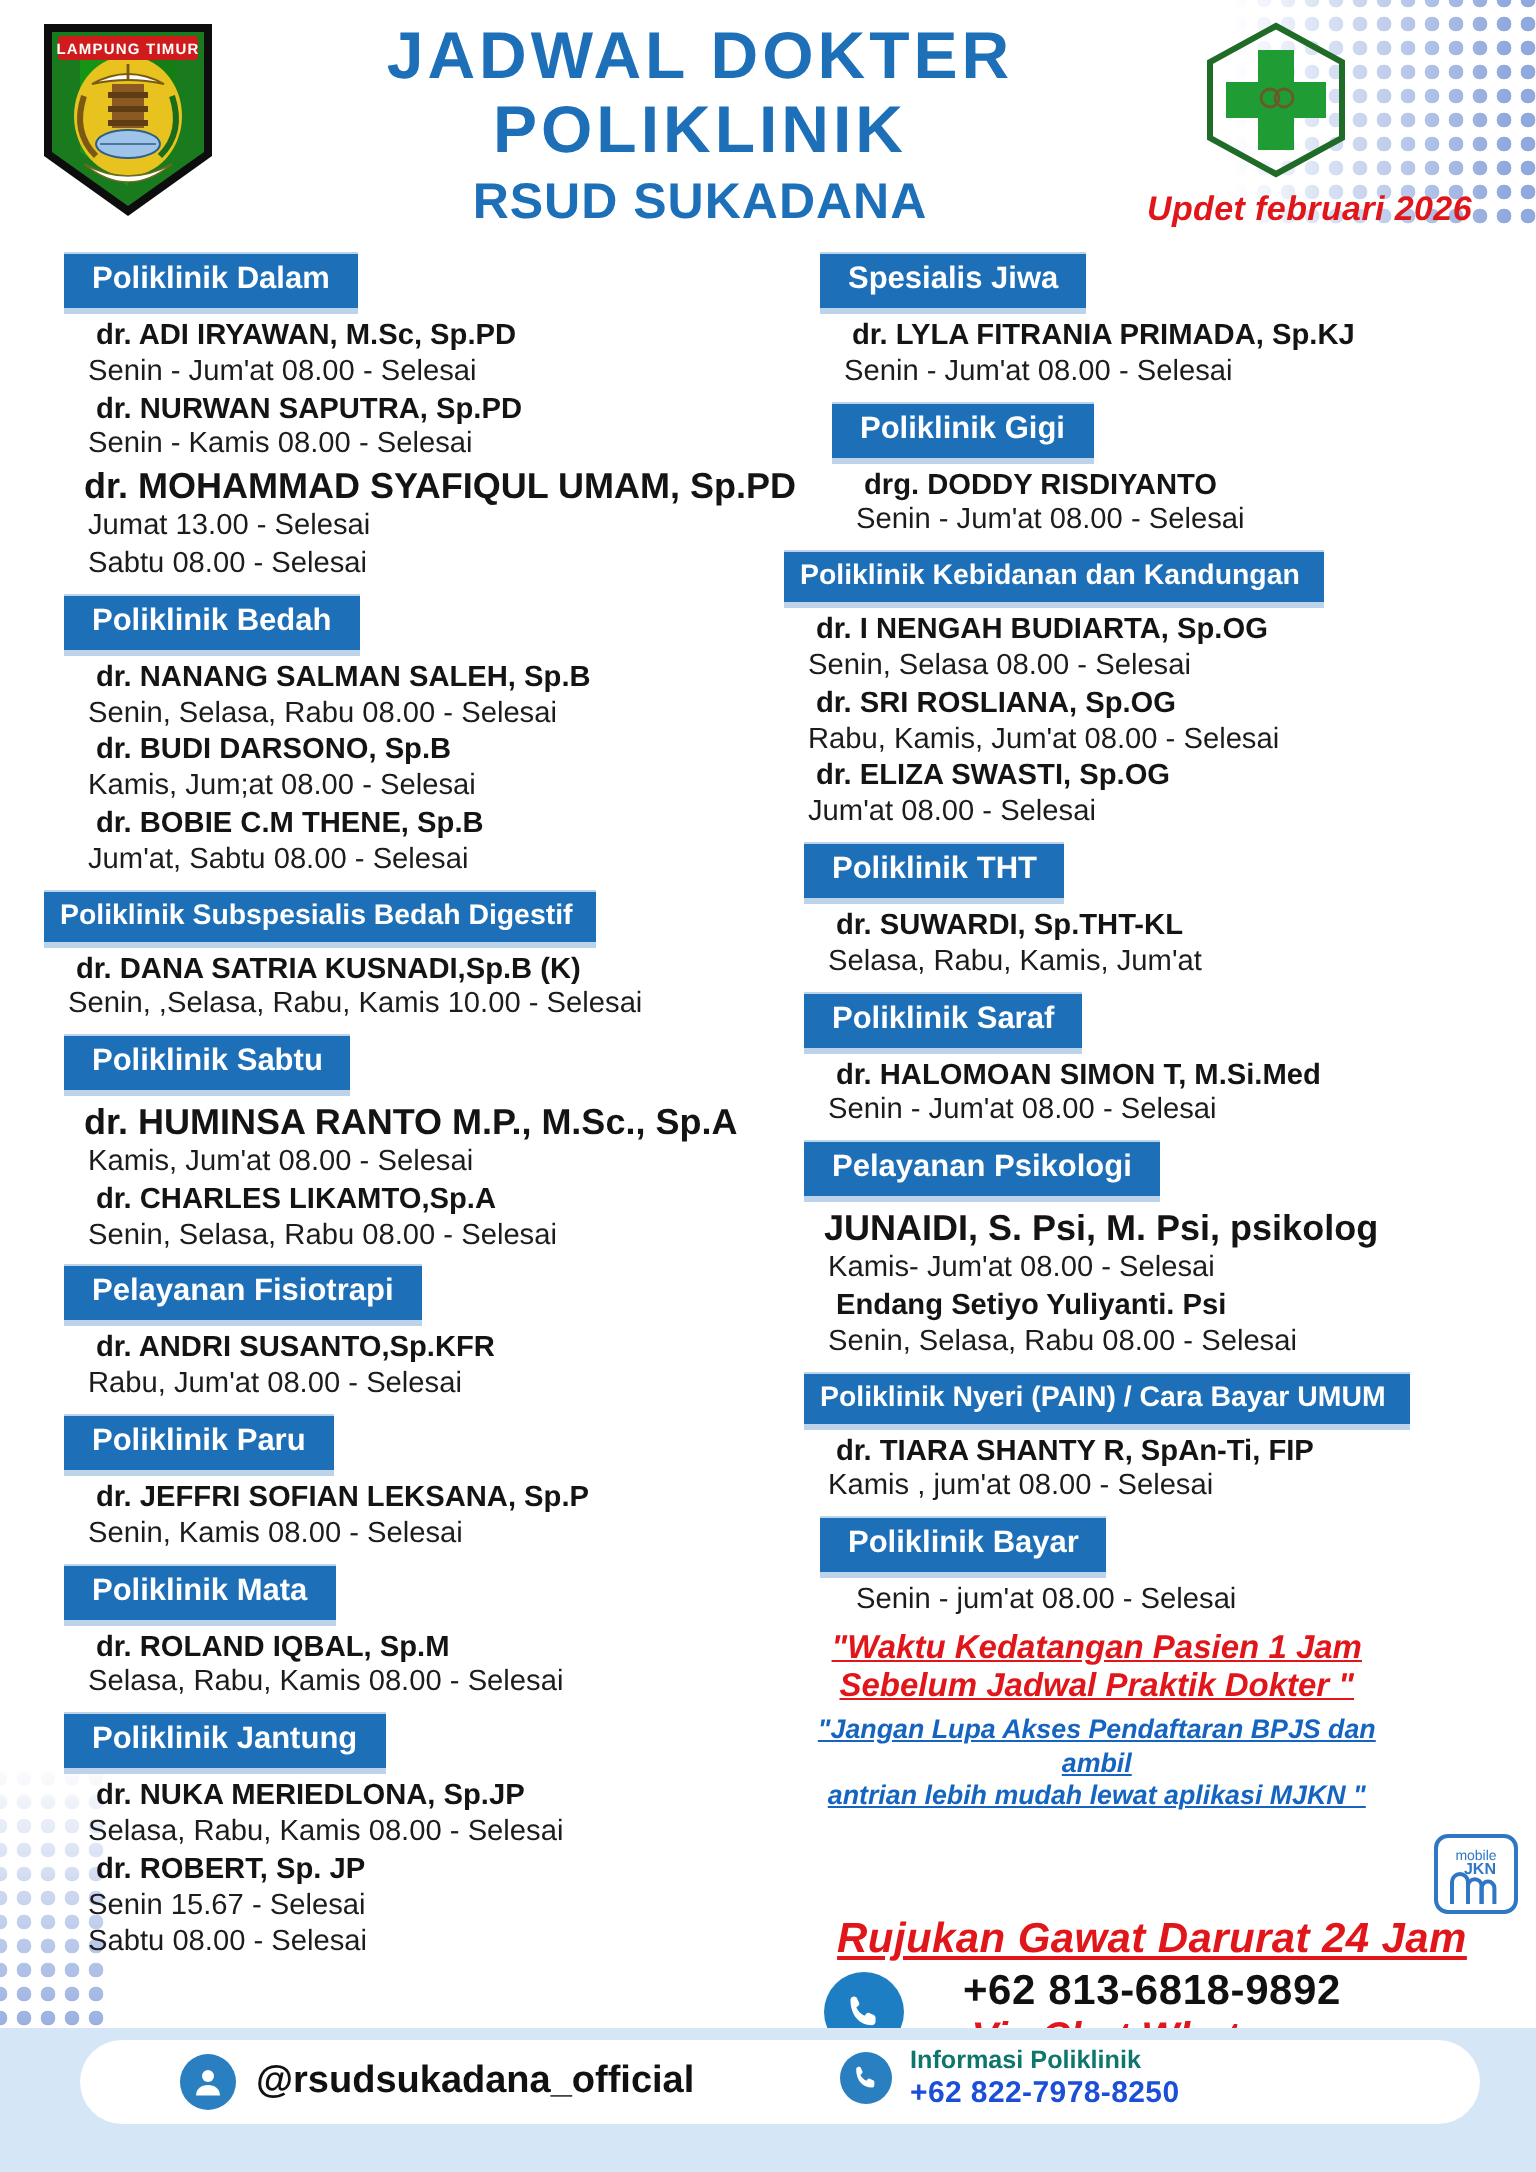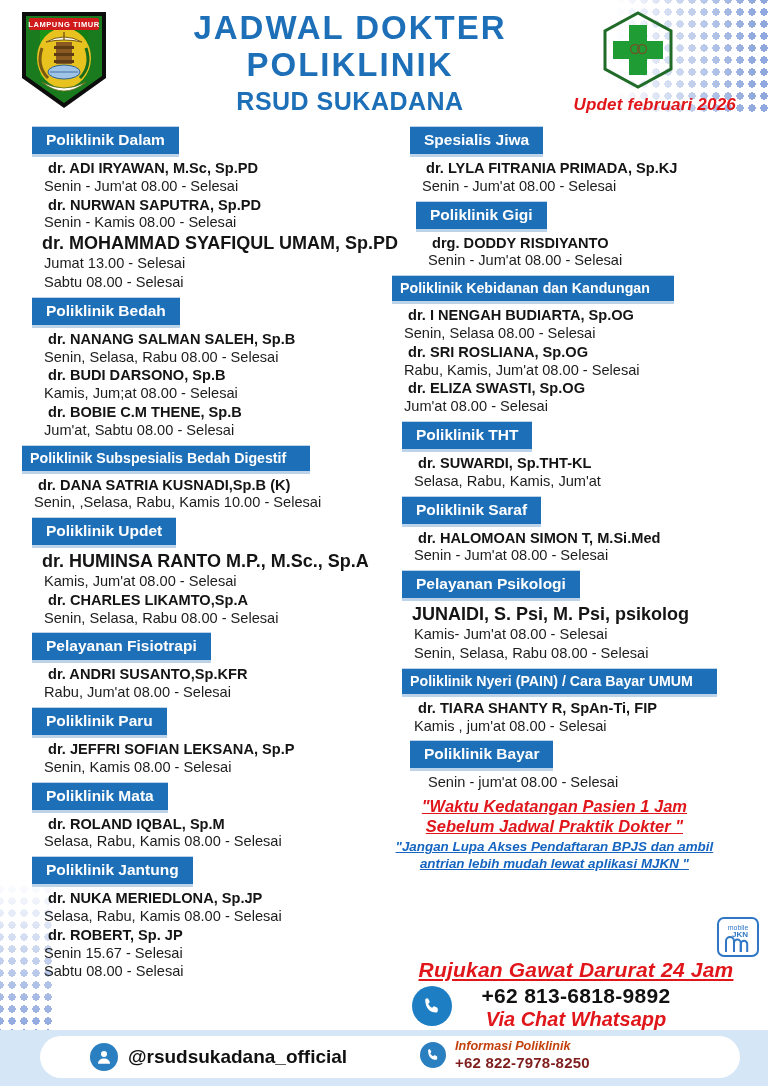--- a/index.html
+++ b/index.html
@@ -70,21 +70,21 @@
     background: #1d6fb8;
     color: #ffffff;
     font-weight: bold;
     font-size: 15.5px;
     padding: 4px 14px 5px 14px;
     border-bottom: 3px solid #bcd3ea;
     border-top: 1px solid #bcd3ea;
     margin-bottom: 3px;
     white-space: nowrap;
   }
-  .sec-head.narrow { font-size: 14.2px; padding: 4px 24px 5px 8px; }
+  .sec-head.narrow { font-size: 14.2px; padding: 4px 12px 5px 8px; }
 
   .sec { margin-bottom: 5px; }
   .sec-indent-1 { margin-left: 10px; }
   .sec-indent-2 { margin-left: 18px; }
   .sec-indent-3 { margin-left: 24px; }
 
   .doc {
     font-weight: bold;
     font-size: 14.6px;
     color: #141414;
@@ -148,39 +148,39 @@
   }
   .phone-circle {
     position: absolute; left: 28px; top: 2px;
     width: 40px; height: 40px; border-radius: 50%;
     background: #1d7ec4;
     display: flex; align-items: center; justify-content: center;
   }
 
   
   .footer {
-    position: absolute; left: 0; bottom: 0; width: 768px; height: 56px;
+    position: absolute; left: 0; bottom: 0; width: 768px; height: 72px;
     background: #d5e6f7;
   }
   .footer-pill {
     position: absolute; left: 40px; top: 6px; width: 700px; height: 42px;
     background: #ffffff; border-radius: 22px;
   }
   .footer-left {
     position: absolute; left: 90px; top: 13px;
     display: flex; align-items: center; gap: 10px;
   }
   .footer-handle { font-weight: bold; font-size: 19px; color: #111; }
   .footer-right {
     position: absolute; left: 420px; top: 9px;
     display: flex; align-items: center; gap: 9px;
   }
   .fr-text { line-height: 1.16; }
-  .fr-1 { font-size: 12.6px; font-weight: bold; font-style: italic; color: #c2410c; }
-  .fr-2 { font-size: 15px; font-weight: bold; color: #7f1d1d; letter-spacing: 0.2px; }
+  .fr-1 { font-size: 12.6px; font-weight: bold; color: #0f766e; }
+  .fr-2 { font-size: 15px; font-weight: bold; color: #1d4ed8; letter-spacing: 0.2px; }
   .ico-circle {
     width: 26px; height: 26px; border-radius: 50%;
     background: #2a7fc0; display: flex; align-items: center; justify-content: center;
     flex: none;
   }
   .ico-circle.lg { width: 28px; height: 28px; }
 </style>
 </head>
 <body>
 
@@ -226,33 +226,33 @@
   </svg>
 
   <div class="update-text">Updet februari 2026</div>
 </div>
 
 <div class="columns">
   <div class="col col-left" id="colLeft">
       <div class="sec sec-indent-1"><div class="sec-head">Poliklinik  Dalam</div><div class="doc">dr. ADI IRYAWAN, M.Sc, Sp.PD</div><div class="sched">Senin - Jum'at  08.00 - Selesai</div><div class="doc">dr. NURWAN SAPUTRA, Sp.PD</div><div class="sched">Senin - Kamis 08.00 - Selesai</div><div class="doc tight">dr. MOHAMMAD SYAFIQUL UMAM, Sp.PD</div><div class="sched">Jumat 13.00 - Selesai</div><div class="sched">Sabtu 08.00 - Selesai</div></div>
       <div class="sec sec-indent-1"><div class="sec-head">Poliklinik  Bedah</div><div class="doc">dr. NANANG SALMAN SALEH, Sp.B</div><div class="sched">Senin, Selasa, Rabu  08.00  -  Selesai</div><div class="doc">dr. BUDI DARSONO, Sp.B</div><div class="sched">Kamis,  Jum;at   08.00 - Selesai</div><div class="doc">dr. BOBIE C.M THENE, Sp.B</div><div class="sched">Jum'at, Sabtu 08.00 - Selesai</div></div>
       <div class="sec "><div class="sec-head narrow">Poliklinik  Subspesialis Bedah  Digestif</div><div class="doc">dr. DANA SATRIA KUSNADI,Sp.B (K)</div><div class="sched">Senin, ,Selasa, Rabu, Kamis 10.00 - Selesai</div></div>
-      <div class="sec sec-indent-1"><div class="sec-head">Poliklinik  Updet</div><div class="doc tight">dr. HUMINSA RANTO M.P., M.Sc., Sp.A</div><div class="sched">Kamis, Jum'at  08.00 - Selesai</div><div class="doc">dr. CHARLES LIKAMTO,Sp.A</div><div class="sched">Senin, Selasa, Rabu  08.00 - Selesai</div></div>
+      <div class="sec sec-indent-1"><div class="sec-head">Poliklinik  Sabtu</div><div class="doc tight">dr. HUMINSA RANTO M.P., M.Sc., Sp.A</div><div class="sched">Kamis, Jum'at  08.00 - Selesai</div><div class="doc">dr. CHARLES LIKAMTO,Sp.A</div><div class="sched">Senin, Selasa, Rabu  08.00 - Selesai</div></div>
       <div class="sec sec-indent-1"><div class="sec-head">Pelayanan Fisiotrapi</div><div class="doc">dr. ANDRI SUSANTO,Sp.KFR</div><div class="sched">Rabu,  Jum'at   08.00  - Selesai</div></div>
       <div class="sec sec-indent-1"><div class="sec-head">Poliklinik  Paru</div><div class="doc">dr. JEFFRI SOFIAN LEKSANA, Sp.P</div><div class="sched">Senin, Kamis    08.00 - Selesai</div></div>
       <div class="sec sec-indent-1"><div class="sec-head">Poliklinik  Mata</div><div class="doc">dr. ROLAND IQBAL, Sp.M</div><div class="sched">Selasa, Rabu, Kamis 08.00 - Selesai</div></div>
       <div class="sec sec-indent-1"><div class="sec-head">Poliklinik Jantung</div><div class="doc">dr. NUKA MERIEDLONA, Sp.JP</div><div class="sched">Selasa, Rabu, Kamis 08.00 - Selesai</div><div class="doc">dr. ROBERT, Sp. JP</div><div class="sched">Senin                  15.67  - Selesai</div><div class="sched">Sabtu                 08.00 - Selesai</div></div>
     </div>
   <div class="col col-right" id="colRight">
       <div class="sec sec-indent-2"><div class="sec-head">Spesialis Jiwa</div><div class="doc">dr. LYLA FITRANIA PRIMADA, Sp.KJ</div><div class="sched">Senin - Jum'at     08.00 - Selesai</div></div>
       <div class="sec sec-indent-3"><div class="sec-head">Poliklinik Gigi</div><div class="doc">drg. DODDY RISDIYANTO</div><div class="sched">Senin - Jum'at     08.00 - Selesai</div></div>
       <div class="sec "><div class="sec-head narrow">Poliklinik Kebidanan dan Kandungan</div><div class="doc">dr. I NENGAH BUDIARTA, Sp.OG</div><div class="sched">Senin, Selasa     08.00 - Selesai</div><div class="doc">dr. SRI ROSLIANA, Sp.OG</div><div class="sched">Rabu, Kamis, Jum'at  08.00 - Selesai</div><div class="doc">dr. ELIZA SWASTI, Sp.OG</div><div class="sched">Jum'at          08.00 - Selesai</div></div>
       <div class="sec sec-indent-1"><div class="sec-head">Poliklinik  THT</div><div class="doc">dr. SUWARDI, Sp.THT-KL</div><div class="sched">Selasa, Rabu, Kamis, Jum'at</div></div>
       <div class="sec sec-indent-1"><div class="sec-head">Poliklinik  Saraf</div><div class="doc">dr. HALOMOAN SIMON T, M.Si.Med</div><div class="sched">Senin - Jum'at  08.00 - Selesai</div></div>
-      <div class="sec sec-indent-1"><div class="sec-head">Pelayanan Psikologi</div><div class="doc tight">JUNAIDI, S. Psi, M. Psi, psikolog</div><div class="sched">Kamis-  Jum'at  08.00 - Selesai</div><div class="sched">Senin, Selasa, Rabu 08.00 - Selesai</div></div>
+      <div class="sec sec-indent-1"><div class="sec-head">Pelayanan Psikologi</div><div class="doc tight">JUNAIDI, S. Psi, M. Psi, psikolog</div><div class="sched">Kamis-  Jum'at  08.00 - Selesai</div><div class="doc">Endang Setiyo Yuliyanti. Psi</div><div class="sched">Senin, Selasa, Rabu 08.00 - Selesai</div></div>
       <div class="sec sec-indent-1"><div class="sec-head narrow">Poliklinik Nyeri (PAIN) / Cara Bayar UMUM</div><div class="doc">dr. TIARA SHANTY R, SpAn-Ti, FIP</div><div class="sched">Kamis , jum'at  08.00 - Selesai</div></div>
       <div class="sec sec-indent-2"><div class="sec-head">Poliklinik Bayar</div><div class="sched ind">Senin - jum'at   08.00 - Selesai</div></div>
       <div>
         <div class="notice-red">"Waktu Kedatangan Pasien 1 Jam</div>
         <div class="notice-red" style="margin-top: 0px;">Sebelum Jadwal Praktik Dokter "</div>
         <div class="notice-blue">"Jangan Lupa Akses Pendaftaran BPJS dan ambil</div>
         <div class="notice-blue" style="margin-top: 0px;">antrian lebih mudah lewat aplikasi MJKN  "</div>
       </div>
     </div>
 </div>

